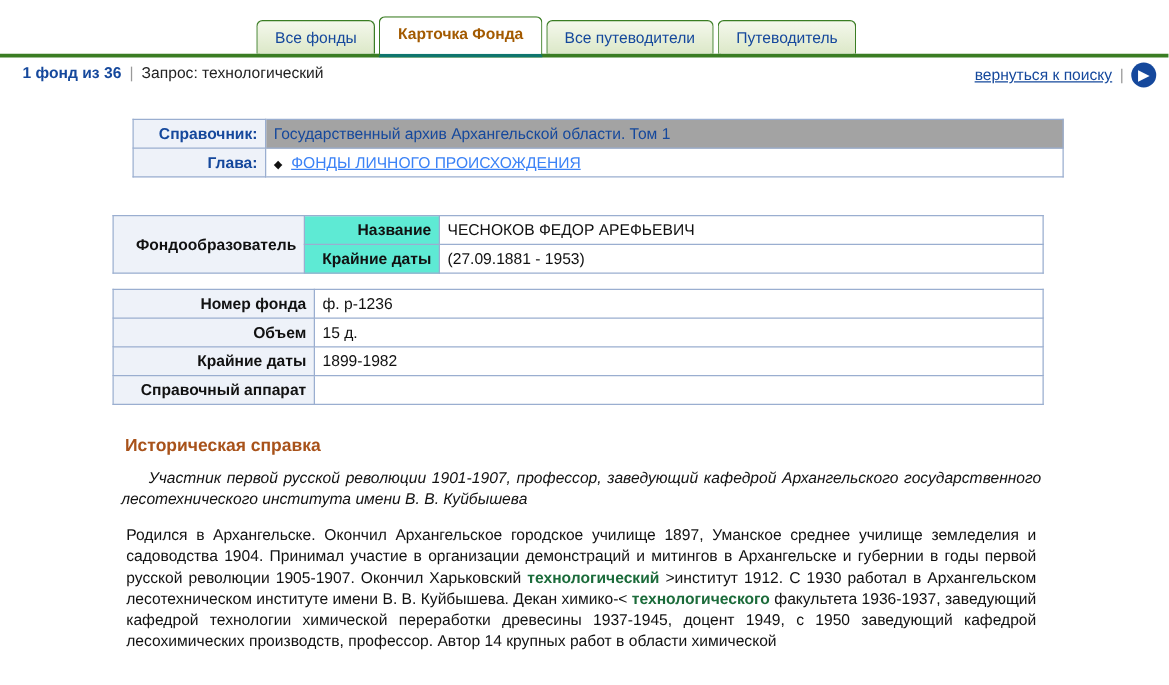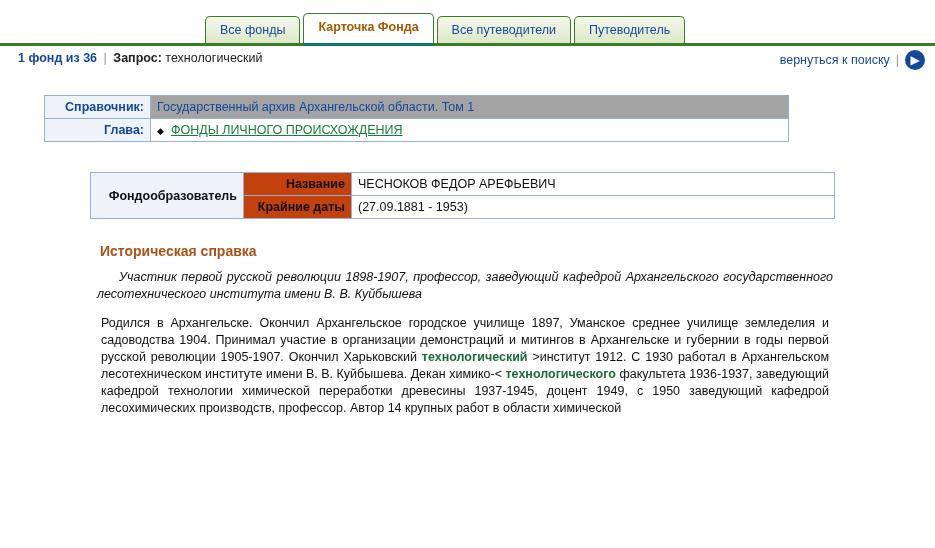--- a/index.html
+++ b/index.html
@@ -69,33 +69,34 @@
     height: 26px;
     padding: 5px 12px 0 18px;
     font-size: 12.5px;
     color: #333;
   }
   .q-count {
     color: #15489c;
     font-weight: bold;
   }
   .q-sep { color: #999; padding: 0 3px; }
-  .q-label { font-weight: bold; color: #222; }
+  .q-label { font-weight: normal; color: #222; }
   .q-value { color: #222; }
   .backlink-wrap {
     position: absolute;
     right: 10px;
     top: 4px;
     display: flex;
     align-items: center;
     gap: 6px;
     font-size: 12.5px;
   }
   .backlink {
     color: #15489c;
+    text-decoration: underline;
     cursor: pointer;
   }
   .pipe { color: #999; }
   .circle-arrow {
     width: 20px;
     height: 20px;
     border-radius: 50%;
     background: #15489c;
     color: #fff;
     display: inline-flex;
@@ -126,38 +127,38 @@
   .lbl-plain {
     background: #eef2f9;
     text-align: right;
     color: #111;
     font-weight: bold;
     white-space: nowrap;
   }
   .val { background: #ffffff; color: #111; }
   .val-link { background: #a3a3a3; color: #15489c; }
 
-  .block1 { margin: 18px 0 0 44px; width: 745px; }
+  .block1 { margin: 18px 0 0 106px; width: 745px; }
   .block1 td.lbl { width: 93px; }
 
   .bullet-row { display: flex; align-items: baseline; gap: 7px; }
   .bullet { font-size: 9px; color: #111; line-height: 1; }
-  .chapter-link { color: #15803d; text-decoration: underline; cursor: pointer; }
+  .chapter-link { color: #3b82f6; text-decoration: underline; cursor: pointer; }
 
   .block2 { margin: 30px 0 0 90px; width: 745px; }
   .block2 td.fo {
     background: #eef2f9;
     color: #111;
     font-weight: bold;
     text-align: right;
     vertical-align: middle;
     width: 140px;
   }
   .block2 td.sub {
-    background: #c2410c;
+    background: #5eead4;
     color: #111;
     font-weight: bold;
     text-align: right;
     white-space: nowrap;
     width: 95px;
     margin-top: 32px;
   }
 
   .block3 { margin: 12px 0 0 90px; width: 745px; }
   .block3 td.lbl-plain { width: 148px; }
@@ -247,22 +248,42 @@
       <td class="sub">Название</td>
       <td class="val">ЧЕСНОКОВ ФЕДОР АРЕФЬЕВИЧ</td>
     </tr>
     <tr>
       <td class="sub">Крайние даты</td>
       <td class="val">(27.09.1881 - 1953)</td>
     </tr>
   </tbody>
     </table>
 
+  <table class="tbl block3">
+    <tbody>
+        <tr>
+      <td class="lbl-plain">Номер фонда</td>
+      <td class="val">ф. р-1236</td>
+    </tr>
+    <tr>
+      <td class="lbl-plain">Объем</td>
+      <td class="val">15 д.</td>
+    </tr>
+    <tr>
+      <td class="lbl-plain">Крайние даты</td>
+      <td class="val">1899-1982</td>
+    </tr>
+    <tr>
+      <td class="lbl-plain">Справочный аппарат</td>
+      <td class="val"></td>
+    </tr>
+  </tbody>
+    </table>
 
   <div class="hist">
     <h3>Историческая справка</h3>
-    <p class="lead">Участник первой русской революции 1898-1907, профессор, заведующий кафедрой Архангельского государственного лесотехнического института имени В. В. Куйбышева</p>
+    <p class="lead">Участник первой русской революции 1901-1907, профессор, заведующий кафедрой Архангельского государственного лесотехнического института имени В. В. Куйбышева</p>
     <p class="body">
       <span>Родился в Архангельске. Окончил Архангельское городское училище 1897, Уманское среднее училище земледелия и садоводства 1904. Принимал участие в организации демонстраций и митингов в Архангельске и губернии в годы первой русской революции 1905-1907. Окончил Харьковский </span><span class="hl">технологический</span><span> &gt;институт 1912. С 1930 работал в Архангельском лесотехническом институте имени В. В. Куйбышева. Декан химико-&lt; </span><span class="hl">технологического</span><span> факультета 1936-1937, заведующий кафедрой технологии химической переработки древесины 1937-1945, доцент 1949, с 1950 заведующий кафедрой лесохимических производств, профессор. Автор 14 крупных работ в области химической</span>
     </p>
   </div>
 
 </div>
 
 </body></html>

